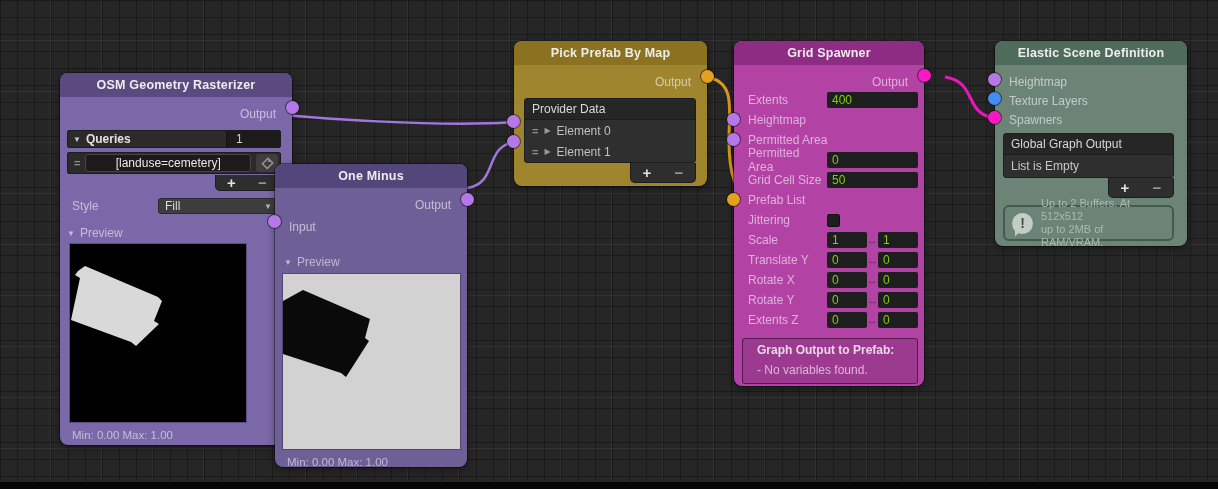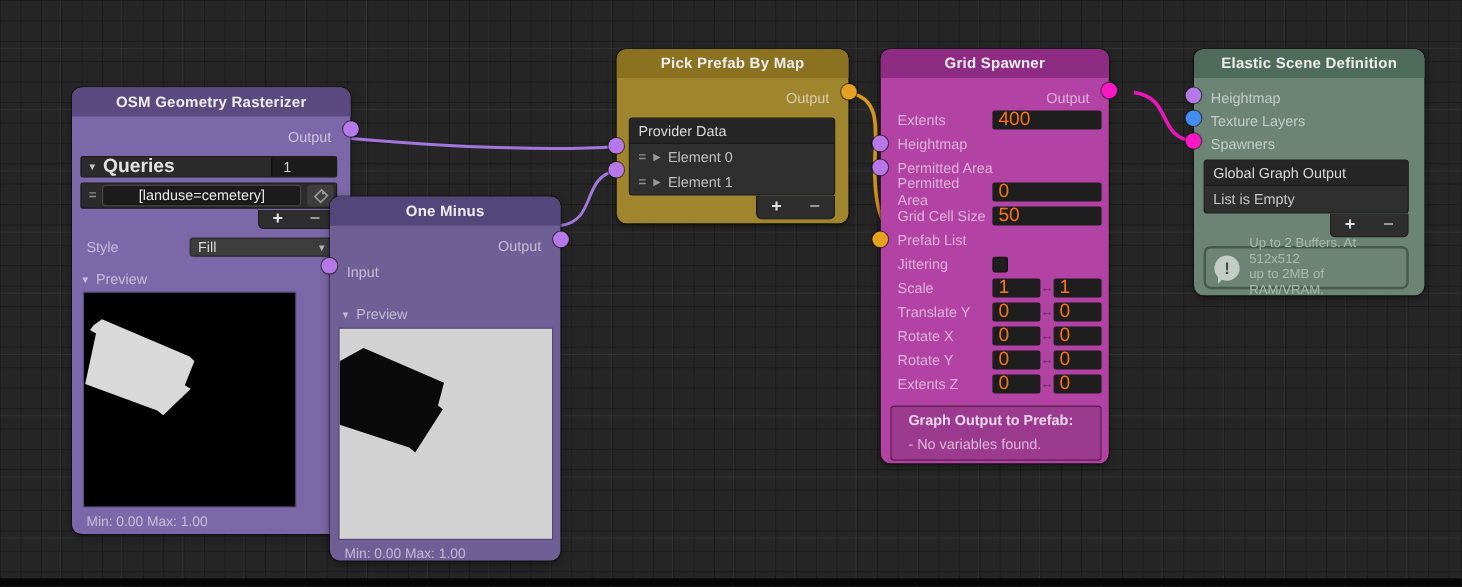--- a/index.html
+++ b/index.html
@@ -33,39 +33,39 @@
   .expand{color:#9a9a9a;font-size:8px;}
   .footer{display:flex;align-items:center;justify-content:space-around;background:#2e2e2e;border:1px solid #1d1d1d;border-top:none;
     border-radius:0 0 5px 5px;flex:none;}
   .fplus{color:#e2e2e2;font-size:15px;font-weight:bold;line-height:1;}
   .fminus{color:#9a9a9a;font-size:15px;font-weight:bold;line-height:1;}
   .foldout{display:flex;align-items:center;gap:5px;font-size:12px;color:rgba(255,255,255,0.55);flex:none;}
   .tri{font-size:8px;color:rgba(255,255,255,0.55);}
   .minmax{font-size:11.5px;color:rgba(255,255,255,0.55);flex:none;}
   .preview{flex:none;box-shadow:0 0 0 1px rgba(0,0,0,0.25);}
   .field{background:#1e1e1e;border-radius:2px;height:16px;display:flex;align-items:center;
-    padding:0 5px;color:#f97316;font-size:16px;}
+    padding:0 5px;color:#84cc16;font-size:12px;}
   .grow{display:flex;align-items:center;height:20px;margin:0 6px 0 14px;font-size:12px;color:rgba(255,255,255,0.58);flex:none;}
   .glabel{width:79px;flex:none;}
   .checkbox{width:13px;height:13px;background:#1e1e1e;border:1px solid #101010;border-radius:2px;flex:none;}
   .rangesep{flex:1;text-align:center;color:rgba(0,0,0,0.4);font-size:11px;}
   .gbox{margin:8px 6px 0 8px;border:1px solid rgba(25,4,22,0.55);background:rgba(0,0,0,0.12);border-radius:3px;
     padding:4px 14px 6px;flex:none;}
   .gbox .t1{font-size:12px;font-weight:bold;color:rgba(255,255,255,0.8);}
   .gbox .t2{font-size:12px;color:rgba(255,255,255,0.62);margin-top:6px;}
   .infobox{margin:7px 13px 0 8px;border:2px solid rgba(22,38,30,0.45);border-radius:6px;height:36px;
     display:flex;align-items:center;gap:8px;padding:0 7px;flex:none;}
   .infoicon{position:relative;width:21px;height:21px;border-radius:50%;background:#c3ccc5;color:#41504a;
     font-weight:bold;font-size:14px;display:flex;align-items:center;justify-content:center;flex:none;}
   .infoicon::after{content:"";position:absolute;left:3px;bottom:-3px;width:6px;height:6px;background:#c3ccc5;
     clip-path:polygon(0 0,100% 0,0 100%);}
   .infotext{font-size:11px;line-height:13px;color:#a9bbae;}
   .qhead{display:flex;align-items:center;height:18px;margin:8px 11px 0 7px;background:#2b2b2b;
     border:1px solid #1c1c1c;border-radius:2px;padding-left:5px;gap:5px;flex:none;overflow:hidden;}
-  .qhead .qlabel{font-size:16px;font-weight:bold;color:#e3e3e3;}
+  .qhead .qlabel{font-size:12px;font-weight:bold;color:#e3e3e3;}
   .qcount{margin-left:auto;width:54px;height:100%;background:#1b1b1b;border-left:1px solid #121212;
     display:flex;align-items:center;padding-left:9px;color:#cfcfcf;font-size:12px;}
   .qrow{display:flex;align-items:center;height:22px;margin:4px 11px 0 7px;background:#2b2b2b;
     border:1px solid #1c1c1c;border-radius:2px;padding:0 2px 0 6px;gap:5px;flex:none;}
   .qfield{flex:1;height:18px;background:#1b1b1b;border:1px solid #454545;border-radius:3px;
     display:flex;align-items:center;justify-content:center;color:#e9e9e9;font-size:12px;}
   .iconbtn{width:22px;height:18px;background:#3e3e3e;border-radius:3px;display:flex;align-items:center;justify-content:center;flex:none;}
   .stylerow{display:flex;align-items:center;margin:7px 13px 0 12px;height:16px;flex:none;}
   .stylerow .slabel{width:86px;font-size:12px;color:rgba(255,255,255,0.55);flex:none;}
   .dropdown{flex:1;height:16px;background:#3d3d3d;border:1px solid #2a2a2a;border-radius:3px;

